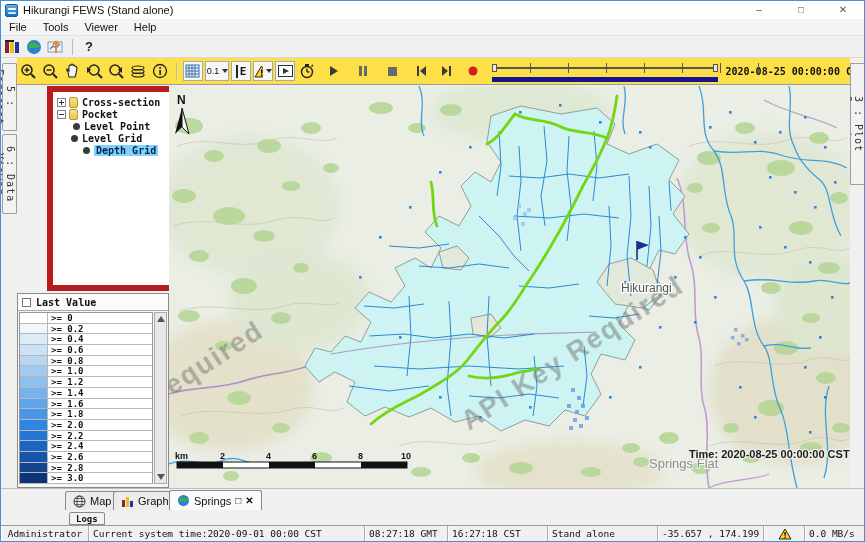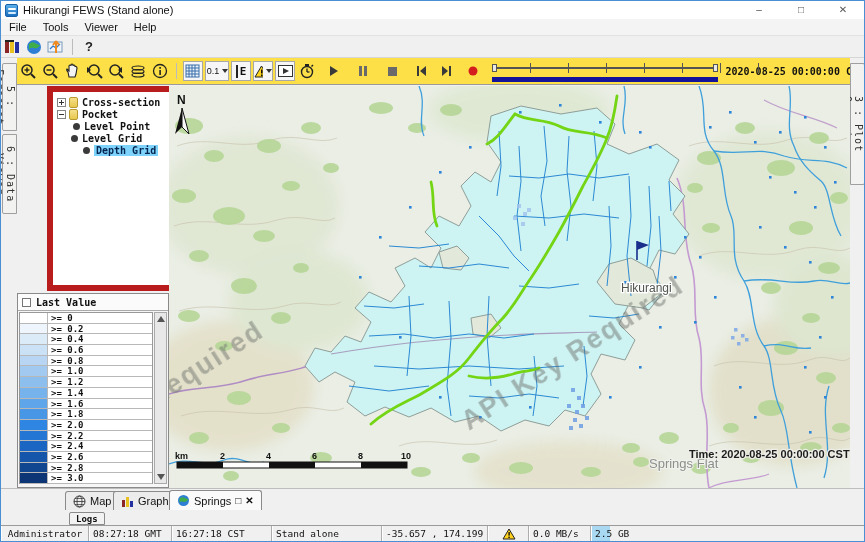--- a/index.html
+++ b/index.html
@@ -662,20 +662,21 @@
       <span>Springs</span>
       <span class="minisym">□</span>
       <span class="minisym">✕</span>
     </div>
   </div>
 
   <div class="logsbtn">Logs</div>
 
   <div class="abs statusbar">
     <span class="cell" style="width:88px;text-align:center;">Administrator</span>
+    <span class="cell" style="width:276px;">Current system time:2020-09-01 00:00 CST</span>
     <span class="cell" style="width:83px;">08:27:18 GMT</span>
     <span class="cell" style="width:100px;">16:27:18 CST</span>
     <span class="cell" style="width:110px;">Stand alone</span>
     <span class="cell" style="width:106px;">-35.657 , 174.199</span>
     <span class="cell" style="width:41px;text-align:center;">
       <svg width="14" height="12">
           <path d="M7,1 L13,11 L1,11 Z" fill="#ffd21e" stroke="#222" stroke-width="1"></path>
           <rect x="6.4" y="4" width="1.4" height="3.6" fill="#111"></rect>
           <rect x="6.4" y="8.6" width="1.4" height="1.4" fill="#111"></rect>
         </svg>

